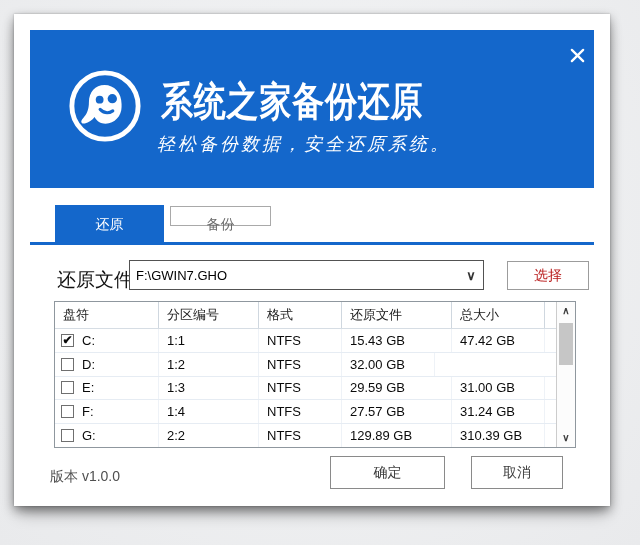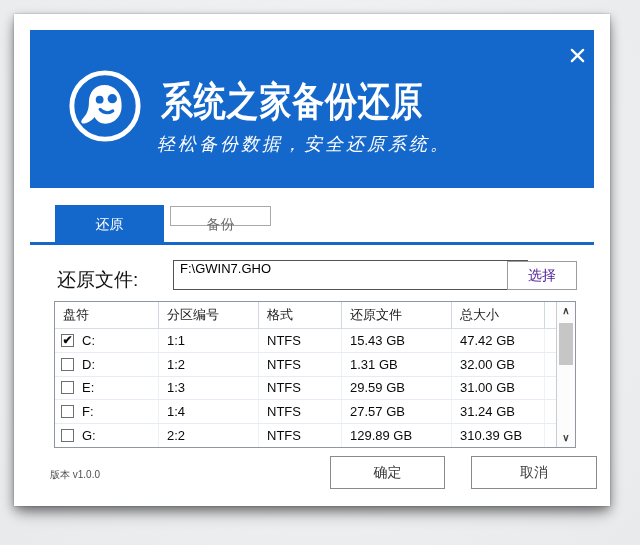--- a/index.html
+++ b/index.html
@@ -26,25 +26,25 @@
   
   .tab { position:absolute; width:109px; text-align:center; font-size:14px; cursor:pointer; }
   .tab-restore { left:25px; top:175px; height:38px; line-height:38px; background:var(--accent); color:#fff; }
   .tab-backup  { left:140px; top:176px; height:20px; line-height:34px; background:#fff; color:#6b6b6b;
                  border:1px solid #a9a9a9; width:101px; }
   .tab-underline { position:absolute; left:0; right:0; top:212px; height:3px; background:var(--accent); }
 
   
   .field-label { position:absolute; left:27px; top:237px; font-size:19px; color:#111; }
   .combobox { position:absolute; left:99px; top:230px; width:355px; height:30px; background:#fff;
-              border:1px solid #525252; display:flex; cursor:pointer;margin-left:44px; }
+              border:1px solid #525252; display:flex; align-items:center; cursor:pointer; }
   .combo-text { flex:1; font-size:13px; color:#000; padding-left:6px; white-space:nowrap; overflow:hidden; }
   .combo-chevron { width:24px; text-align:center; color:#333; font-size:13px; font-weight:bold; }
-  .select-btn { position:absolute; left:477px; top:231px; width:70px; height:29px; background:#fff;
-                border:1px solid #9c9c9c; color:#4c1d95; font-size:14px; font-family:inherit; cursor:pointer; }
+  .select-btn { position:absolute; left:477px; top:231px; width:82px; height:29px; background:#fff;
+                border:1px solid #9c9c9c; color:#b91c1c; font-size:14px; font-family:inherit; cursor:pointer; }
 
   
   .table { position:absolute; left:24px; top:271px; width:522px; height:147px;
            border:1px solid #8f979e; background:#fff; display:flex; }
   .table-main { width:501px; display:flex; flex-direction:column; }
   .thead { display:flex; height:27px; border-bottom:1px solid #d6dde4; }
   .thead .tcell { font-size:13px; color:#1a1a1a; line-height:26px; border-right:1px solid #cfd7df; }
   .tbody { flex:1; display:flex; flex-direction:column; }
   .trow { flex:1; display:flex; border-bottom:1px solid #e6ecf3; cursor:default; }
   .trow:last-child { border-bottom:none; }
@@ -58,25 +58,25 @@
               font-size:12px; font-weight:bold; color:#0a0a0a; line-height:1; cursor:pointer; flex:none; }
 
   
   .scrollbar { width:19px; position:relative; background:#fcfcfc; border-left:1px solid #cccccc; }
   .sb-arrow { position:absolute; left:0; right:0; height:18px; text-align:center; color:#3f3f3f;
               font-size:10px; font-weight:bold; line-height:18px; cursor:pointer; }
   .sb-up { top:0; } .sb-down { bottom:0; }
   .sb-thumb { position:absolute; left:2px; right:2px; top:21px; height:42px; background:#c6c6c6; cursor:grab; }
 
   
-  .version { position:absolute; left:20px; top:438px; font-size:10px; color:#4f4f4f; }
+  .version { position:absolute; left:20px; top:438px; font-size:14px; color:#4f4f4f; }
   .btn { position:absolute; top:426px; height:33px; background:#fff; border:1px solid #8a8a8a;
          color:#3c3c3c; font-size:14px; font-family:inherit; cursor:pointer; }
   .btn-ok { left:300px; width:115px; }
-  .btn-cancel { left:441px; width:126px; }
+  .btn-cancel { left:441px; width:92px; }
 </style>
 </head>
 <body>
 
 <div class="frame">
   <div class="content">
 
     <div class="header-band">
       <div class="logo">
         <svg viewBox="0 0 78 78" width="76" height="76">
@@ -129,21 +129,20 @@
               <div class="tcell c5">47.42 GB</div>
               <div class="tcell cfill"></div>
             </div>
             <div class="trow">
               <div class="tcell c1 body-cell">
                 <span class="checkbox"></span>
                 <span>D:</span>
               </div>
               <div class="tcell c2">1:2</div>
               <div class="tcell c3">NTFS</div>
-              <div class="tcell c4">1.31 GB</div>
               <div class="tcell c5">32.00 GB</div>
               <div class="tcell cfill"></div>
             </div>
             <div class="trow">
               <div class="tcell c1 body-cell">
                 <span class="checkbox"></span>
                 <span>E:</span>
               </div>
               <div class="tcell c2">1:3</div>
               <div class="tcell c3">NTFS</div>

